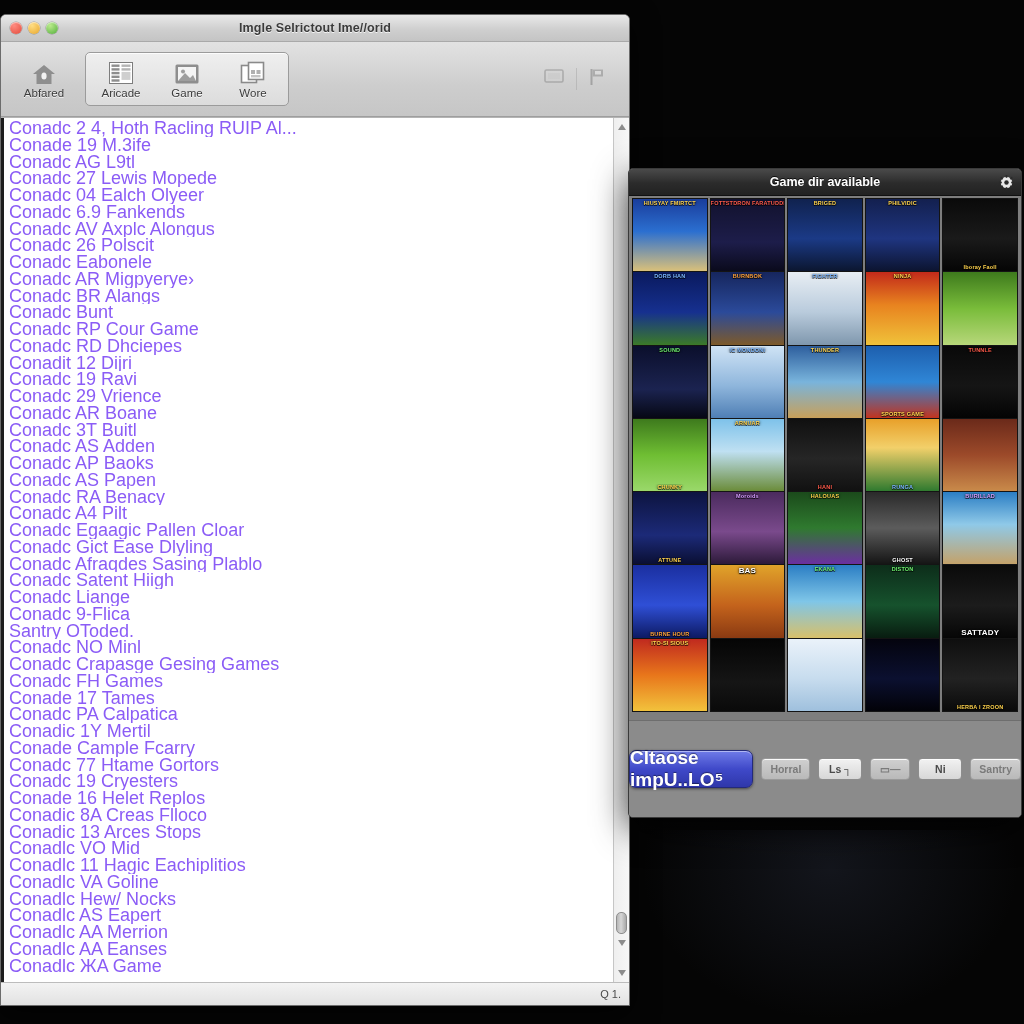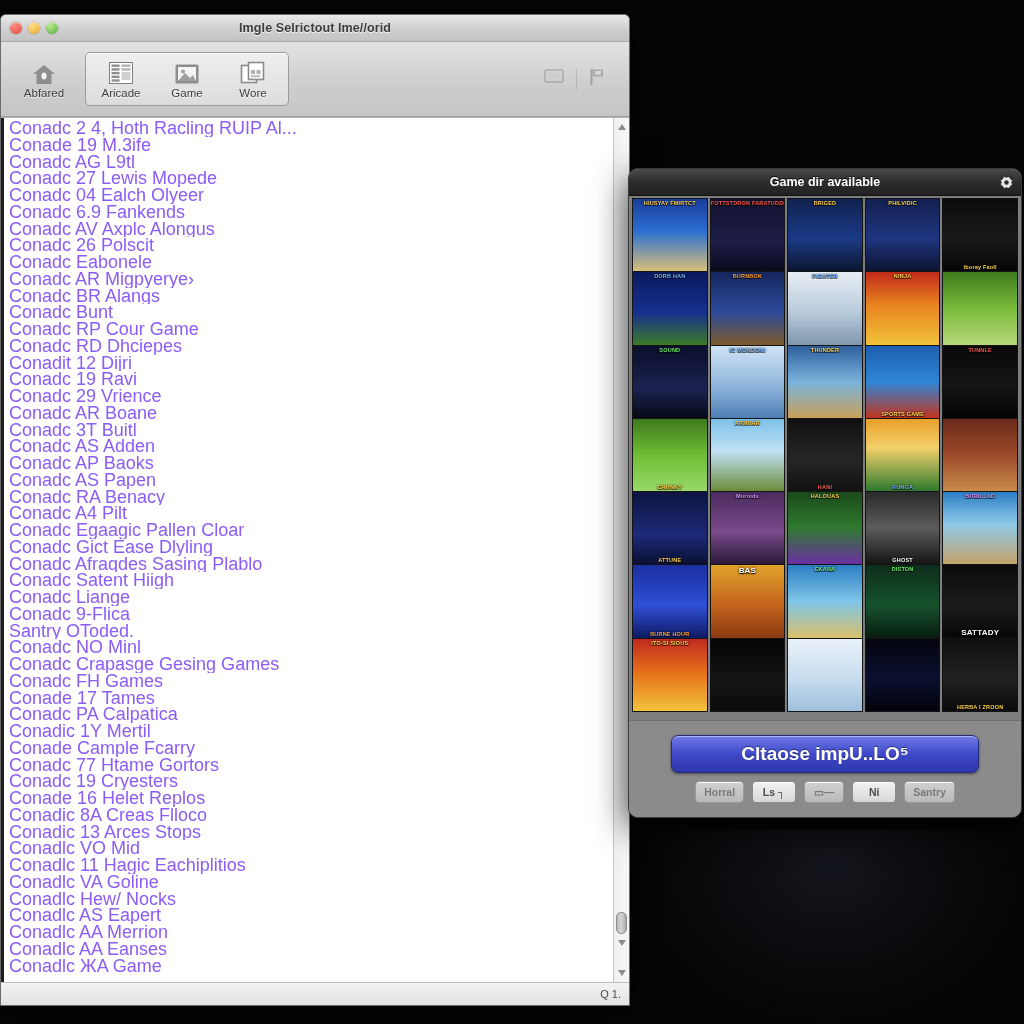--- a/index.html
+++ b/index.html
@@ -113,21 +113,21 @@
     background:linear-gradient(#f3f3f3,#e2e2e2);
     border-top:1px solid #bcbcbc;
     display:flex;align-items:center;justify-content:flex-end;
     padding-right:8px;font-size:11px;color:#4a4a4a;
   }
   
   #game-window{
     position:absolute;left:628px;top:168px;width:392px;height:648px;
     background:#8b8b8b;
     border:1px solid #3a3a3a;
-    border-radius:10px;
+    border-radius:5px;
     box-shadow:0 10px 34px rgba(0,0,0,.8);
     display:flex;flex-direction:column;overflow:hidden;
   }
   #game-titlebar{
     height:26px;flex:0 0 26px;
     background:linear-gradient(#4a4a4a,#2b2b2b 55%,#222);
     border-bottom:1px solid #111;
     display:flex;align-items:center;position:relative;
   }
   #game-title{
@@ -158,21 +158,21 @@
     color:#fff;text-shadow:0 1px 1px #000, 0 0 3px #000;
     white-space:nowrap;overflow:hidden;
   }
   .cap.top{top:1px;bottom:auto;}
   .cap.big{font-size:8px;}
   .cap.y{color:#ffd34d;} .cap.r{color:#ff5a4a;} .cap.g{color:#6ef06e;}
   .cap.b{color:#7ab6ff;} .cap.p{color:#d49bff;} .cap.o{color:#ffa23a;}
   
   #game-actions{
     flex:0 0 96px;background:#8b8b8b;
-    display:flex;flex-direction:column;align-items:center;
+    display:flex;align-items:center;
     justify-content:center;gap:8px;
     border-top:1px solid #6e6e6e;
   }
   #primary-btn{
     width:306px;height:36px;border-radius:7px;
     background:linear-gradient(#6f7be8,#3f49c9 50%,#2f37aa);
     border:1px solid #242a7a;
     box-shadow:inset 0 1px 0 rgba(255,255,255,.45), 0 1px 3px rgba(0,0,0,.5);
     color:#fff;font-size:19px;font-weight:bold;
     display:flex;align-items:center;justify-content:center;

